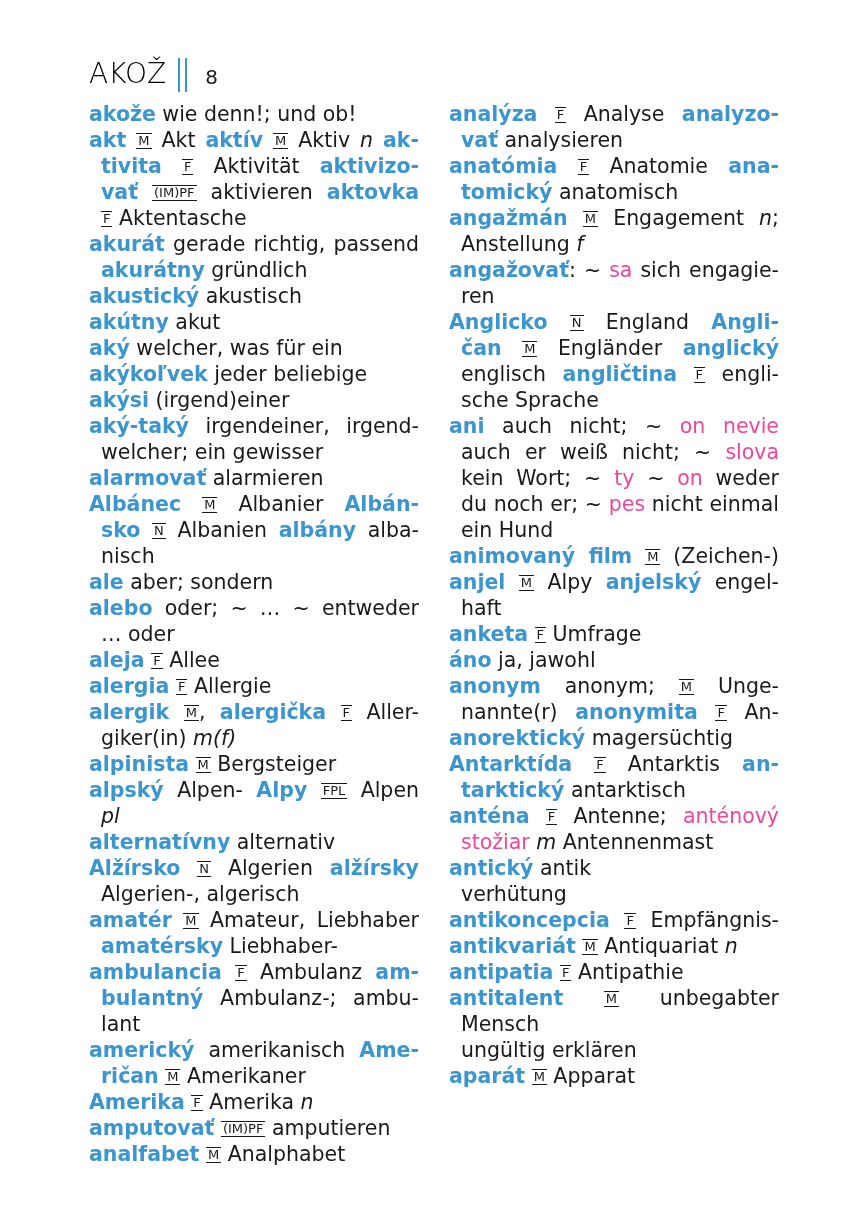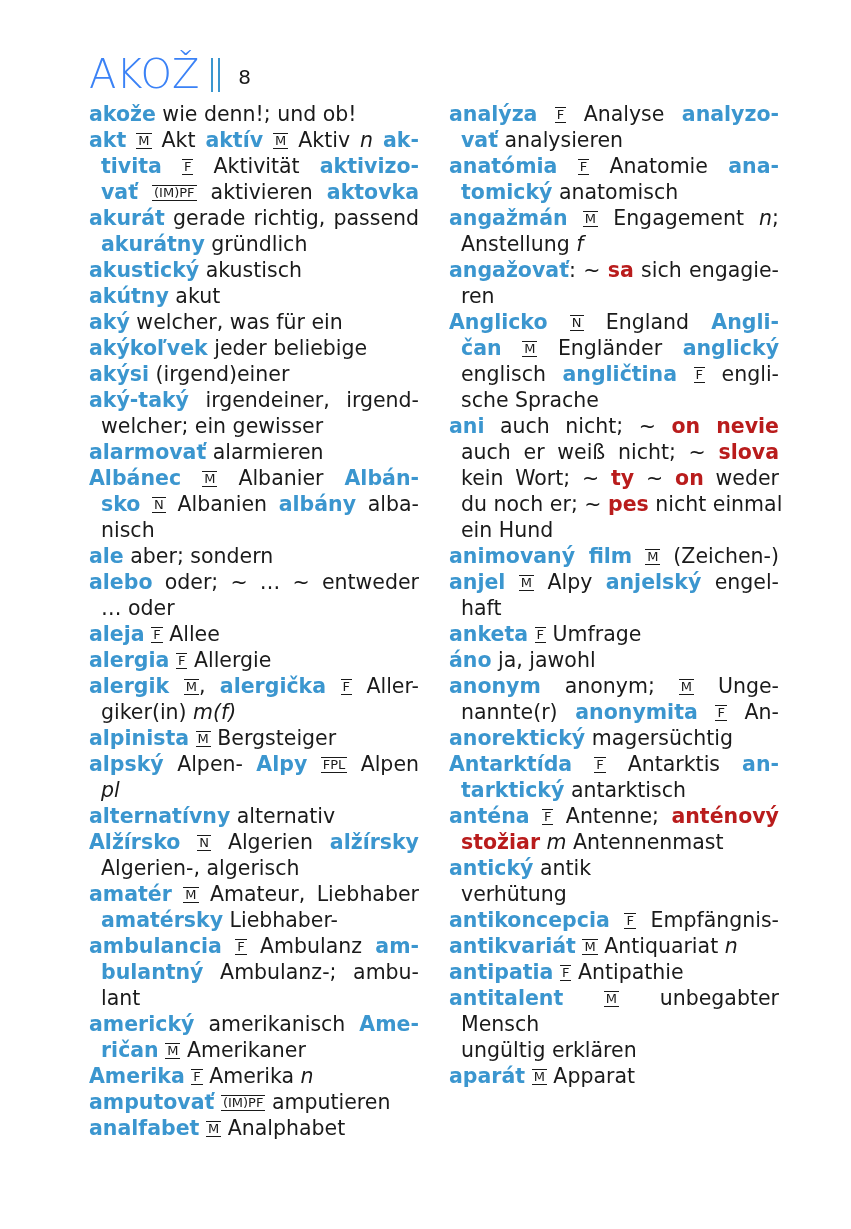--- a/index.html
+++ b/index.html
@@ -1,52 +1,53 @@
 <!DOCTYPE html>
 <html><head>
 <meta charset="utf-8">
 <style>
   html, body { margin: 0; padding: 0; background: #ffffff; }
   body { width: 851px; height: 1229px; position: relative; overflow: hidden;
          font-family: "DejaVu Sans", sans-serif; color: #1a1a1a; }
   .header { position: absolute; left: 89px; top: 50px; height: 44px; display: flex; align-items: flex-end; }
-  .header-word { font-family: "DejaVu Sans", sans-serif; font-weight: 300; font-size: 40px;
-                 color: #3b82f6; letter-spacing: 0px; line-height: 40px; }
+  .header-word { font-family: "DejaVu Sans", sans-serif; font-weight: 300; font-size: 28px;
+                 color: #000000; letter-spacing: 0px; line-height: 40px; }
   .header-bar { display: inline-block; width: 9px; height: 34px; margin: 0 14px 2px 12px;
                 border-left: 2.5px solid #3b96cf; border-right: 2.5px solid #3b96cf; box-sizing: border-box; }
   .header-page { font-size: 20px; color: #1a1a1a; line-height: 26px; margin-left: 4px; margin-bottom: 4px; }
 
   .col { position: absolute; top: 101px; width: 330px; }
   .col-left { left: 89px; }
   .col-right { left: 449px; }
   .line { height: 26px; line-height: 26px; font-size: 20.5px; white-space: nowrap;
           text-align: justify; text-align-last: justify; overflow: visible; }
   .line.last { text-align-last: left; }
   .line.cont { padding-left: 12px; }
   .hw { color: #3b96cf; font-weight: bold; }
-  .bold { font-weight: bold; color: #b91c1c; }
+  .bold { font-weight: normal; color: #ec4899; }
   .it { font-style: italic; }
   .g { display: inline-block; font-size: 13px; line-height: 14px; padding: 0 2px;
        border-top: 1.5px solid #1a1a1a; border-bottom: 1.5px solid #1a1a1a;
        vertical-align: 2px; letter-spacing: 0; }
 </style>
 </head>
 <body>
 
 <div class="header">
   <span class="header-word">AKOŽ</span>
   <span class="header-bar"></span>
   <span class="header-page">8</span>
 </div>
 
 <div class="col col-left">
     <div class="line last"><span class="hw">akože</span><span> wie denn!; und ob!</span></div>
     <div class="line"><span class="hw">akt</span><span> </span><span class="g">M</span><span> Akt </span><span class="hw">aktív</span><span> </span><span class="g">M</span><span> Aktiv </span><span class="it">n</span><span> </span><span class="hw">ak-</span></div>
     <div class="line cont"><span class="hw">tivita</span><span> </span><span class="g">F</span><span> Aktivität </span><span class="hw">aktivizo-</span></div>
     <div class="line cont"><span class="hw">vať</span><span> </span><span class="g">(IM)PF</span><span> aktivieren </span><span class="hw">aktovka</span></div>
+    <div class="line cont last"><span class="g">F</span><span> Aktentasche</span></div>
     <div class="line"><span class="hw">akurát</span><span> gerade richtig, passend</span></div>
     <div class="line cont last"><span class="hw">akurátny</span><span> gründlich</span></div>
     <div class="line last"><span class="hw">akustický</span><span> akustisch</span></div>
     <div class="line last"><span class="hw">akútny</span><span> akut</span></div>
     <div class="line last"><span class="hw">aký</span><span> welcher, was für ein</span></div>
     <div class="line last"><span class="hw">akýkoľvek</span><span> jeder beliebige</span></div>
     <div class="line last"><span class="hw">akýsi</span><span> (irgend)einer</span></div>
     <div class="line"><span class="hw">aký-taký</span><span> irgendeiner, irgend-</span></div>
     <div class="line cont last"><span>welcher; ein gewisser</span></div>
     <div class="line last"><span class="hw">alarmovať</span><span> alarmieren</span></div>

